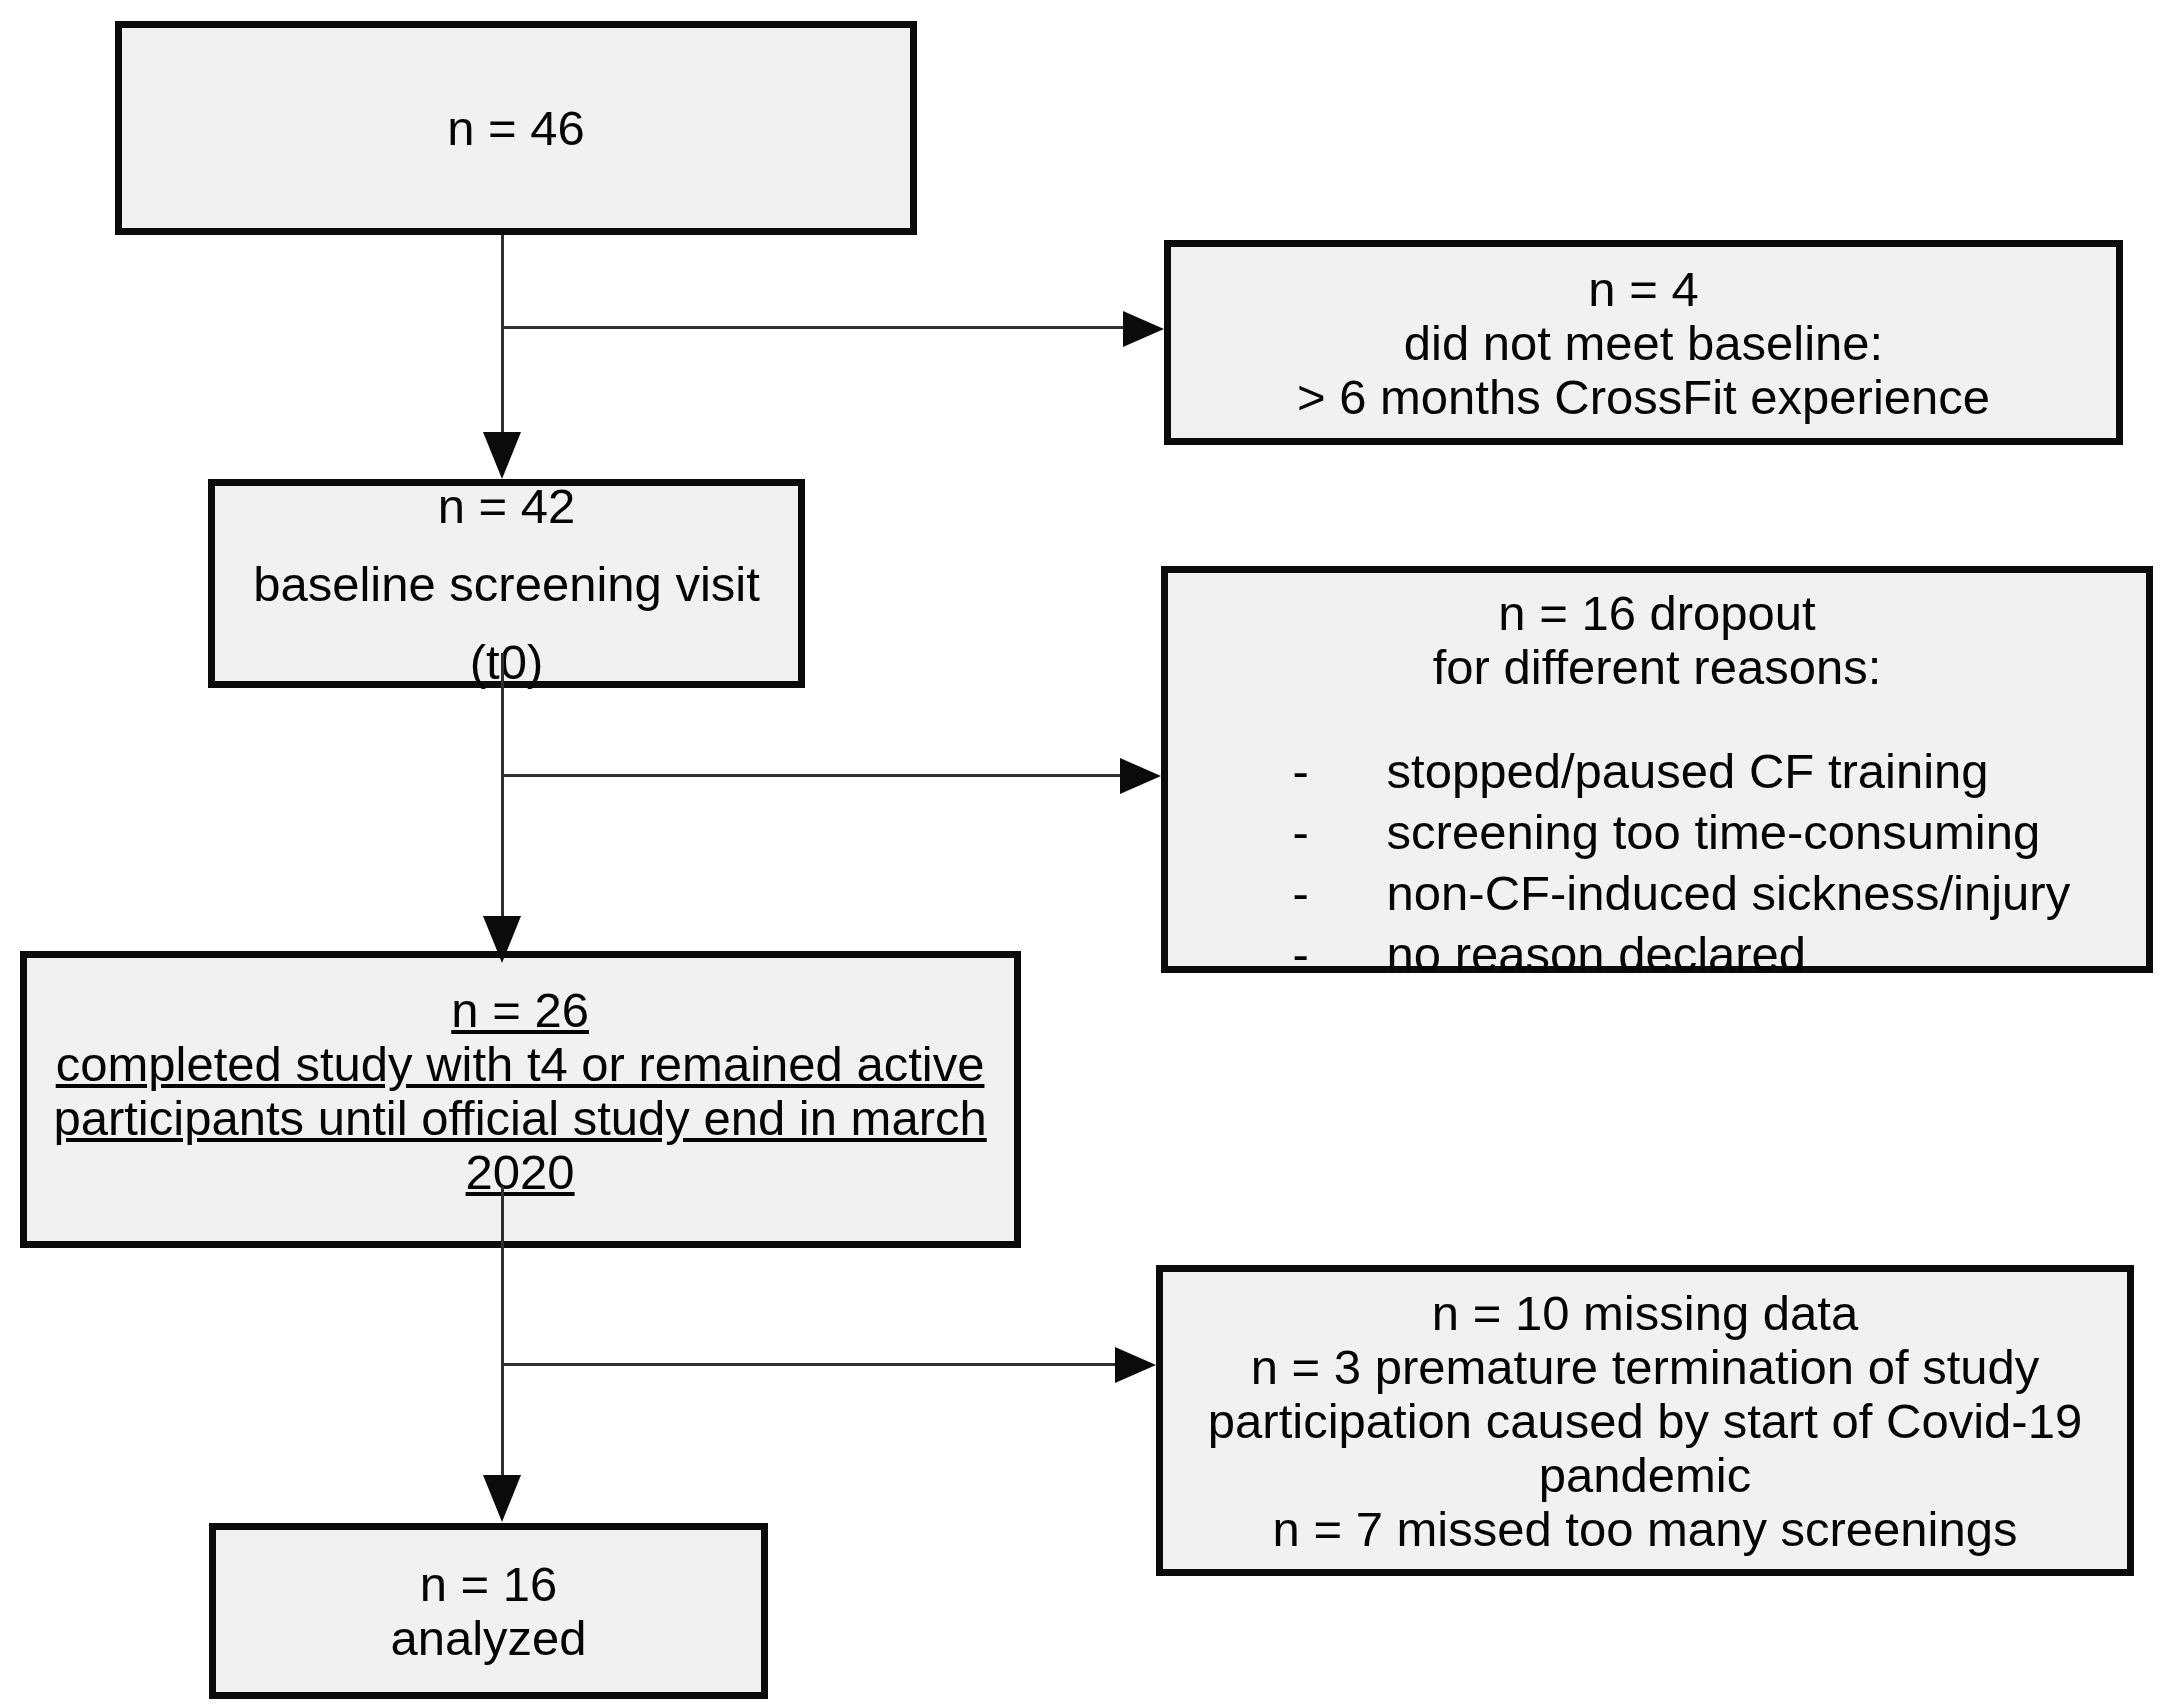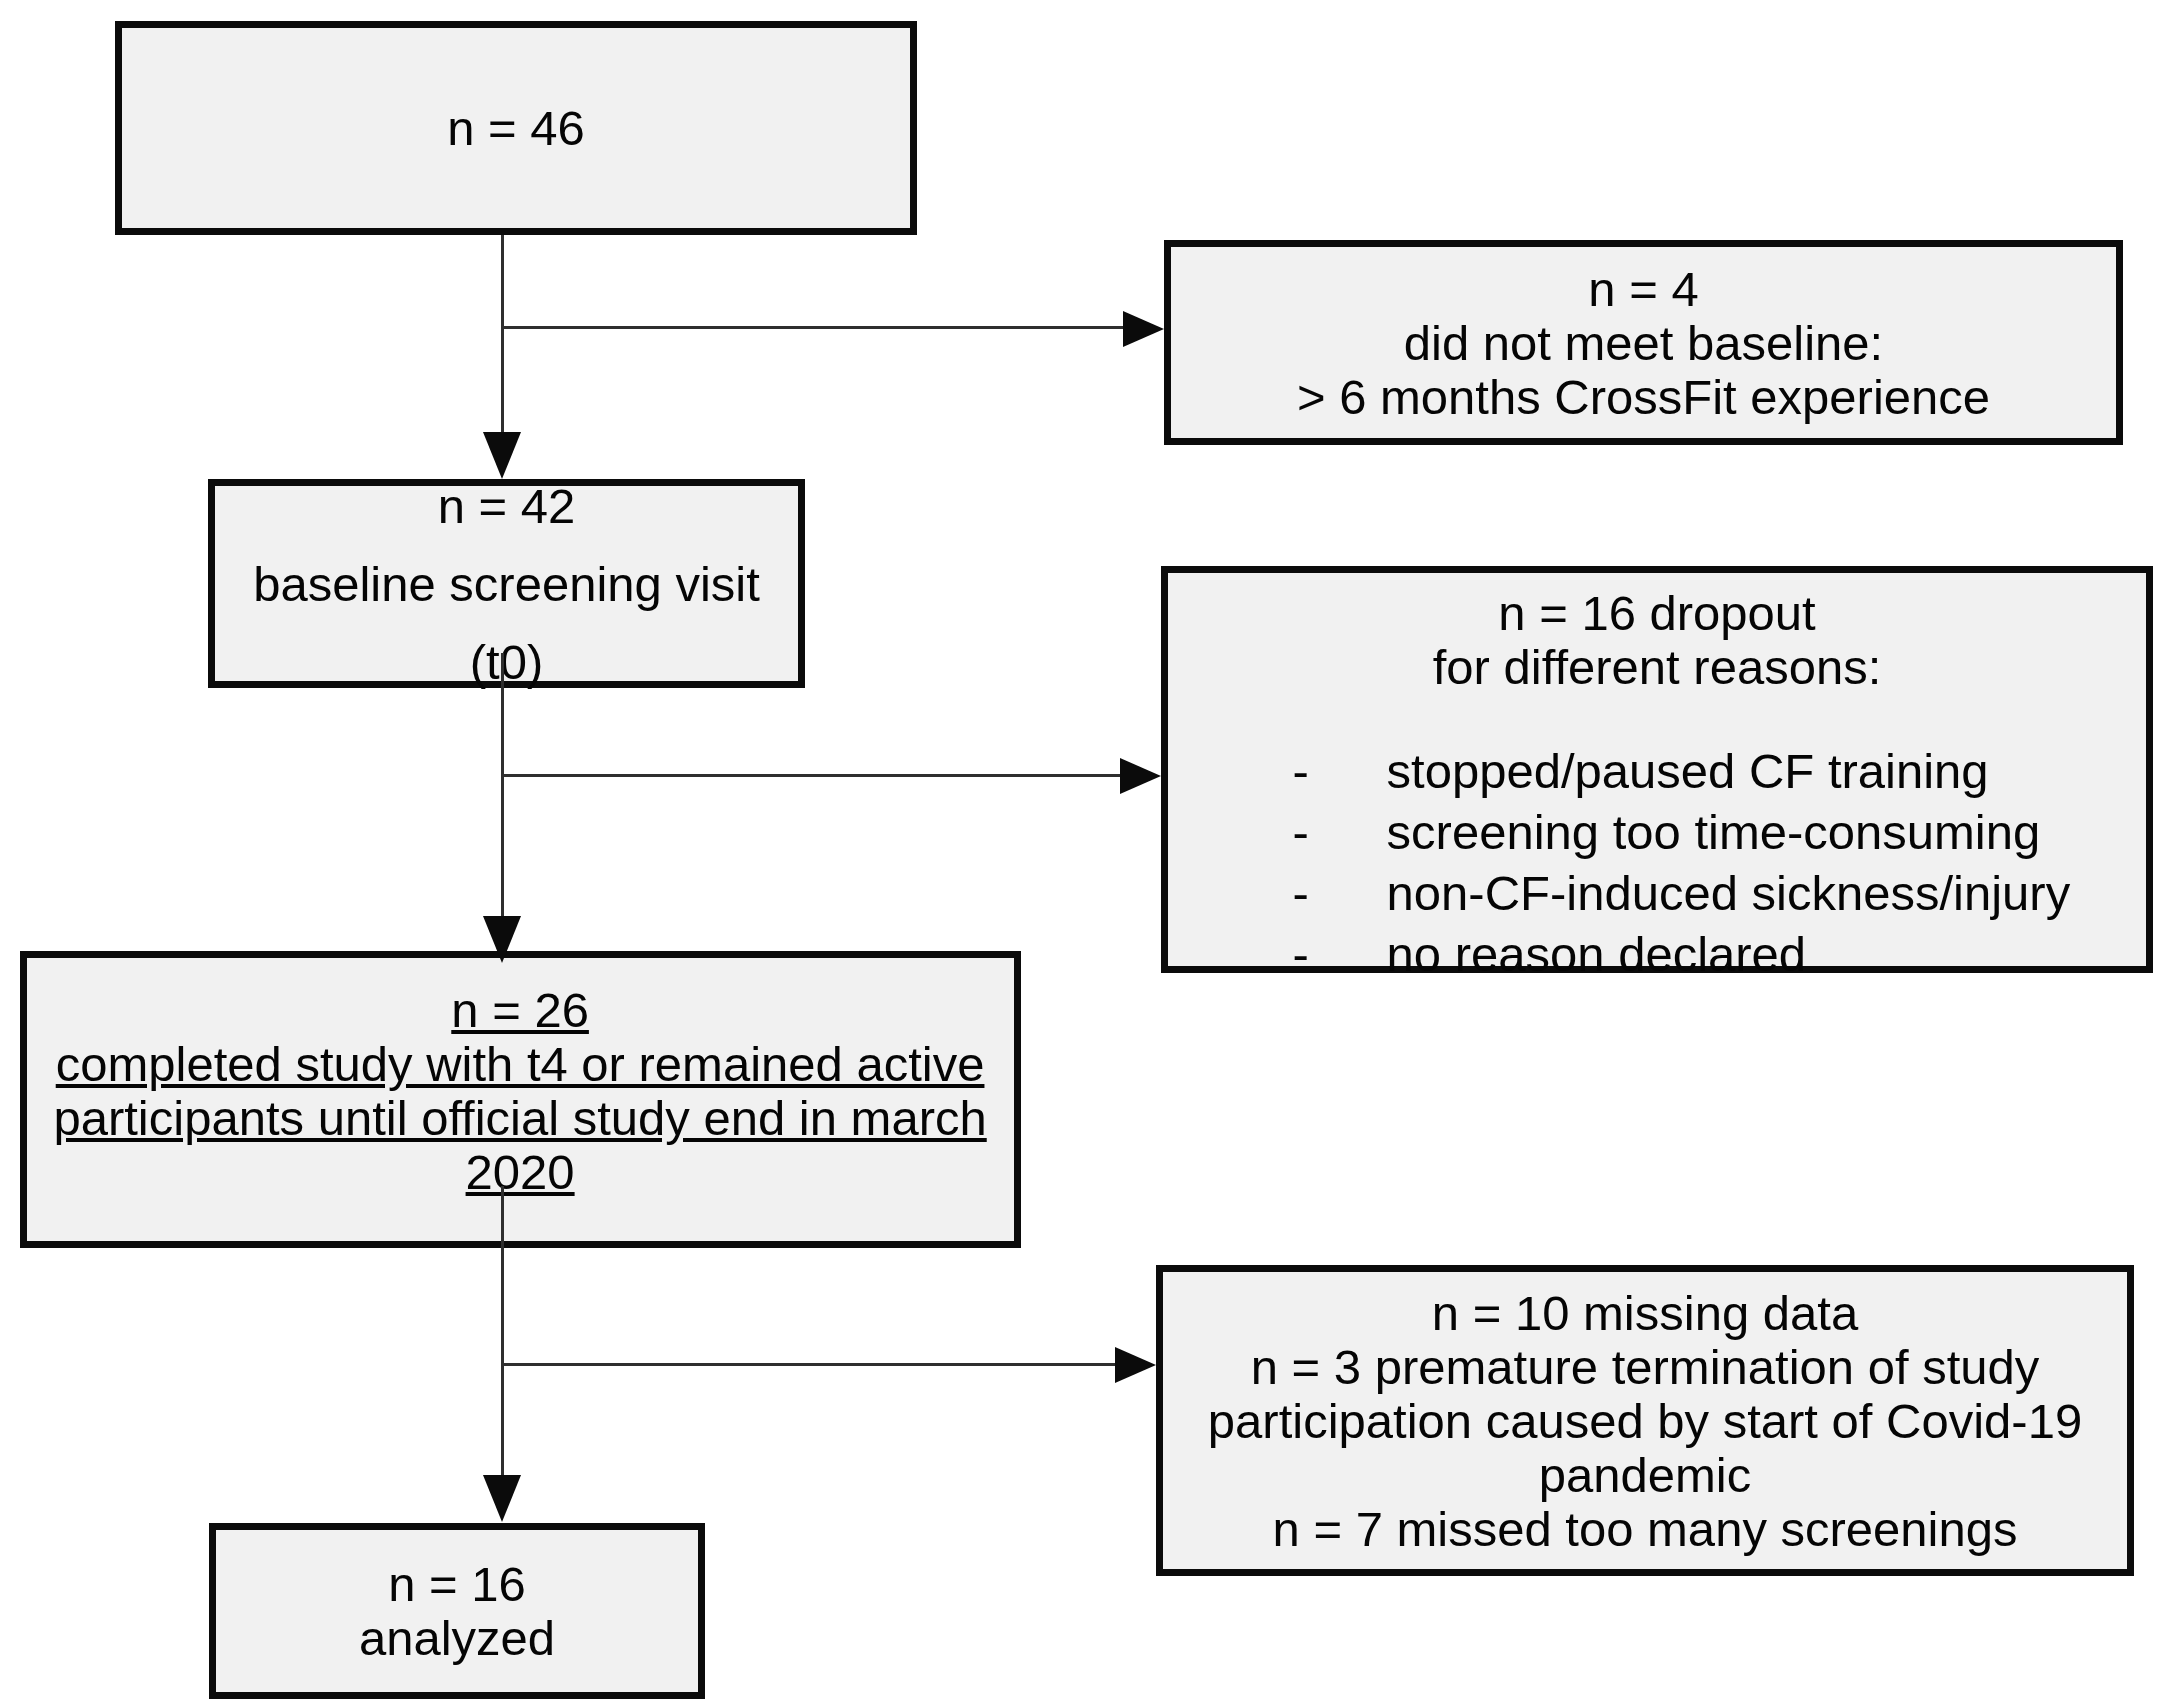--- a/index.html
+++ b/index.html
@@ -33,21 +33,21 @@
 
   
   .box-recruited { left: 115px;  top: 20.5px;   width: 802px;  height: 214px; padding: 0 16.4px; }
   .box-excluded  { left: 1164px; top: 240px;  width: 959px; height: 205px; padding: 0 10px; }
   .box-baseline  { left: 208px;  top: 479px;  width: 597px;  height: 209px; padding: 0 16.4px; gap: 24px; }
   .box-dropout   { left: 1161px; top: 566px;  width: 992px; height: 407px;
                    justify-content: flex-start; padding: 13px 19.6px 0; }
   .box-completed { left: 19.6px;   top: 951px; width: 1001px; height: 297px;
                    justify-content: flex-start; padding: 24.5px 16.4px 0; text-decoration: underline; }
   .box-missing   { left: 1156px; top: 1265px; width: 978px; height: 311px; padding: 0 1px; align-items: flex-end; }
-  .box-analyzed  { left: 209px;  top: 1523px; width: 496px;  height: 176px; padding: 0 16.4px; }
+  .box-analyzed  { left: 209px;  top: 1523px; width: 559px;  height: 176px; padding: 0 16.4px; }
 
   
   .dropout-list {
     margin-top: 47px;
     width: 100%;
     text-align: left;
   }
   .dropout-item {
     display: flex;
     align-items: baseline;

